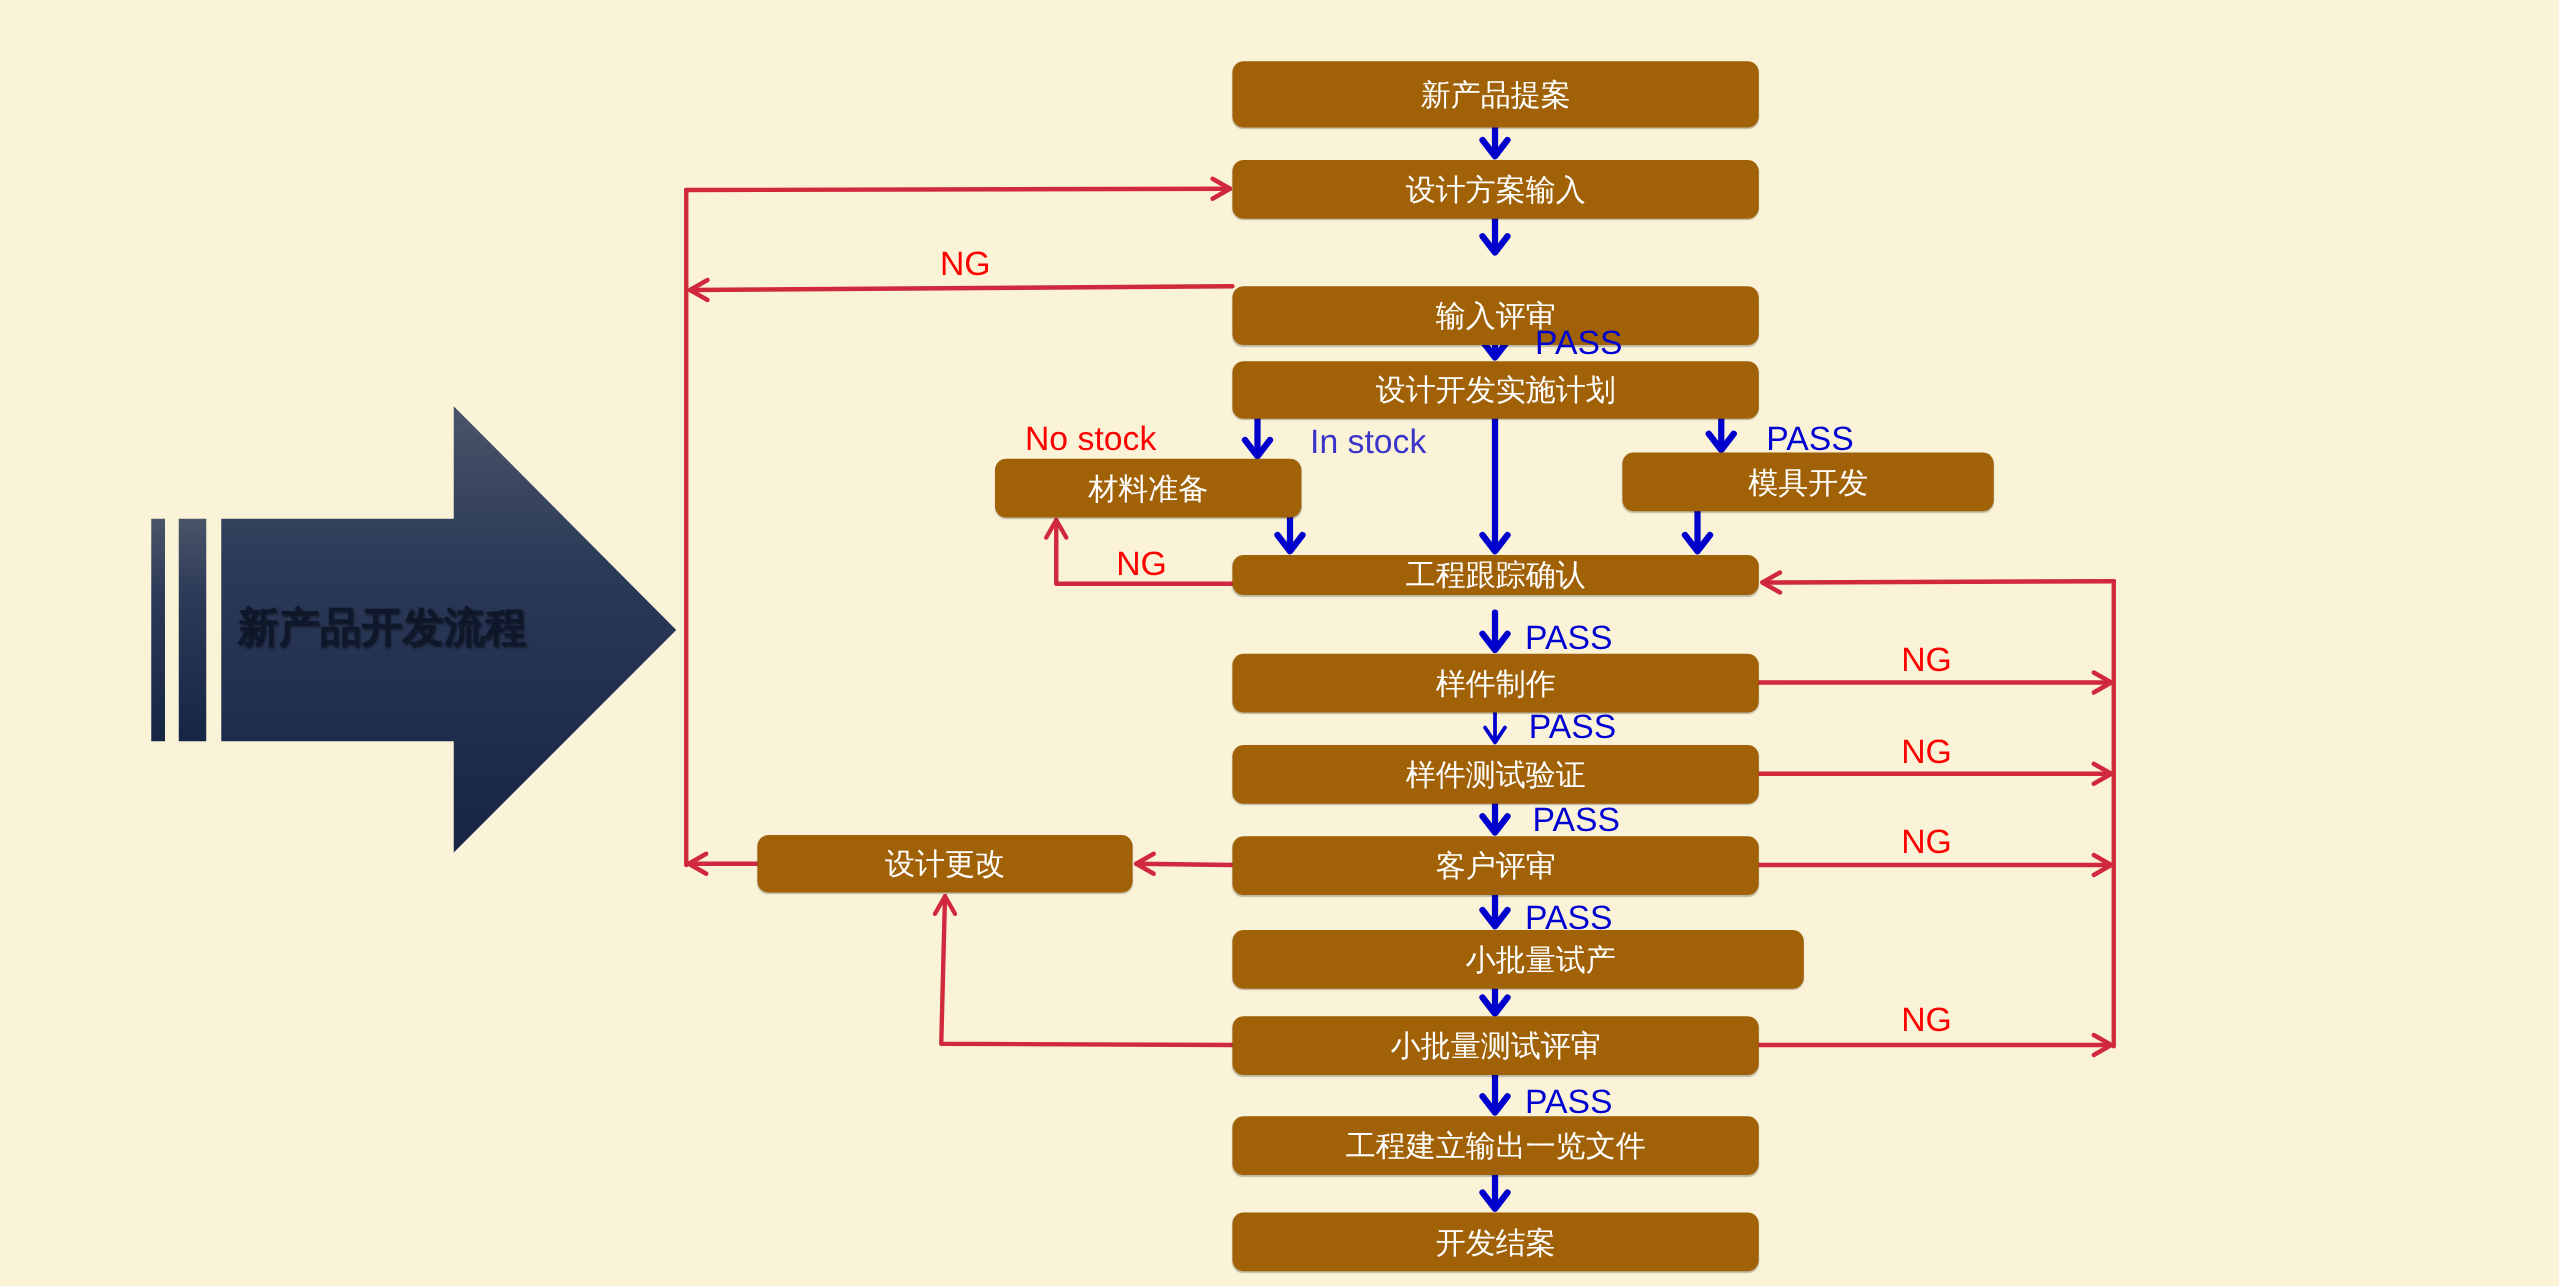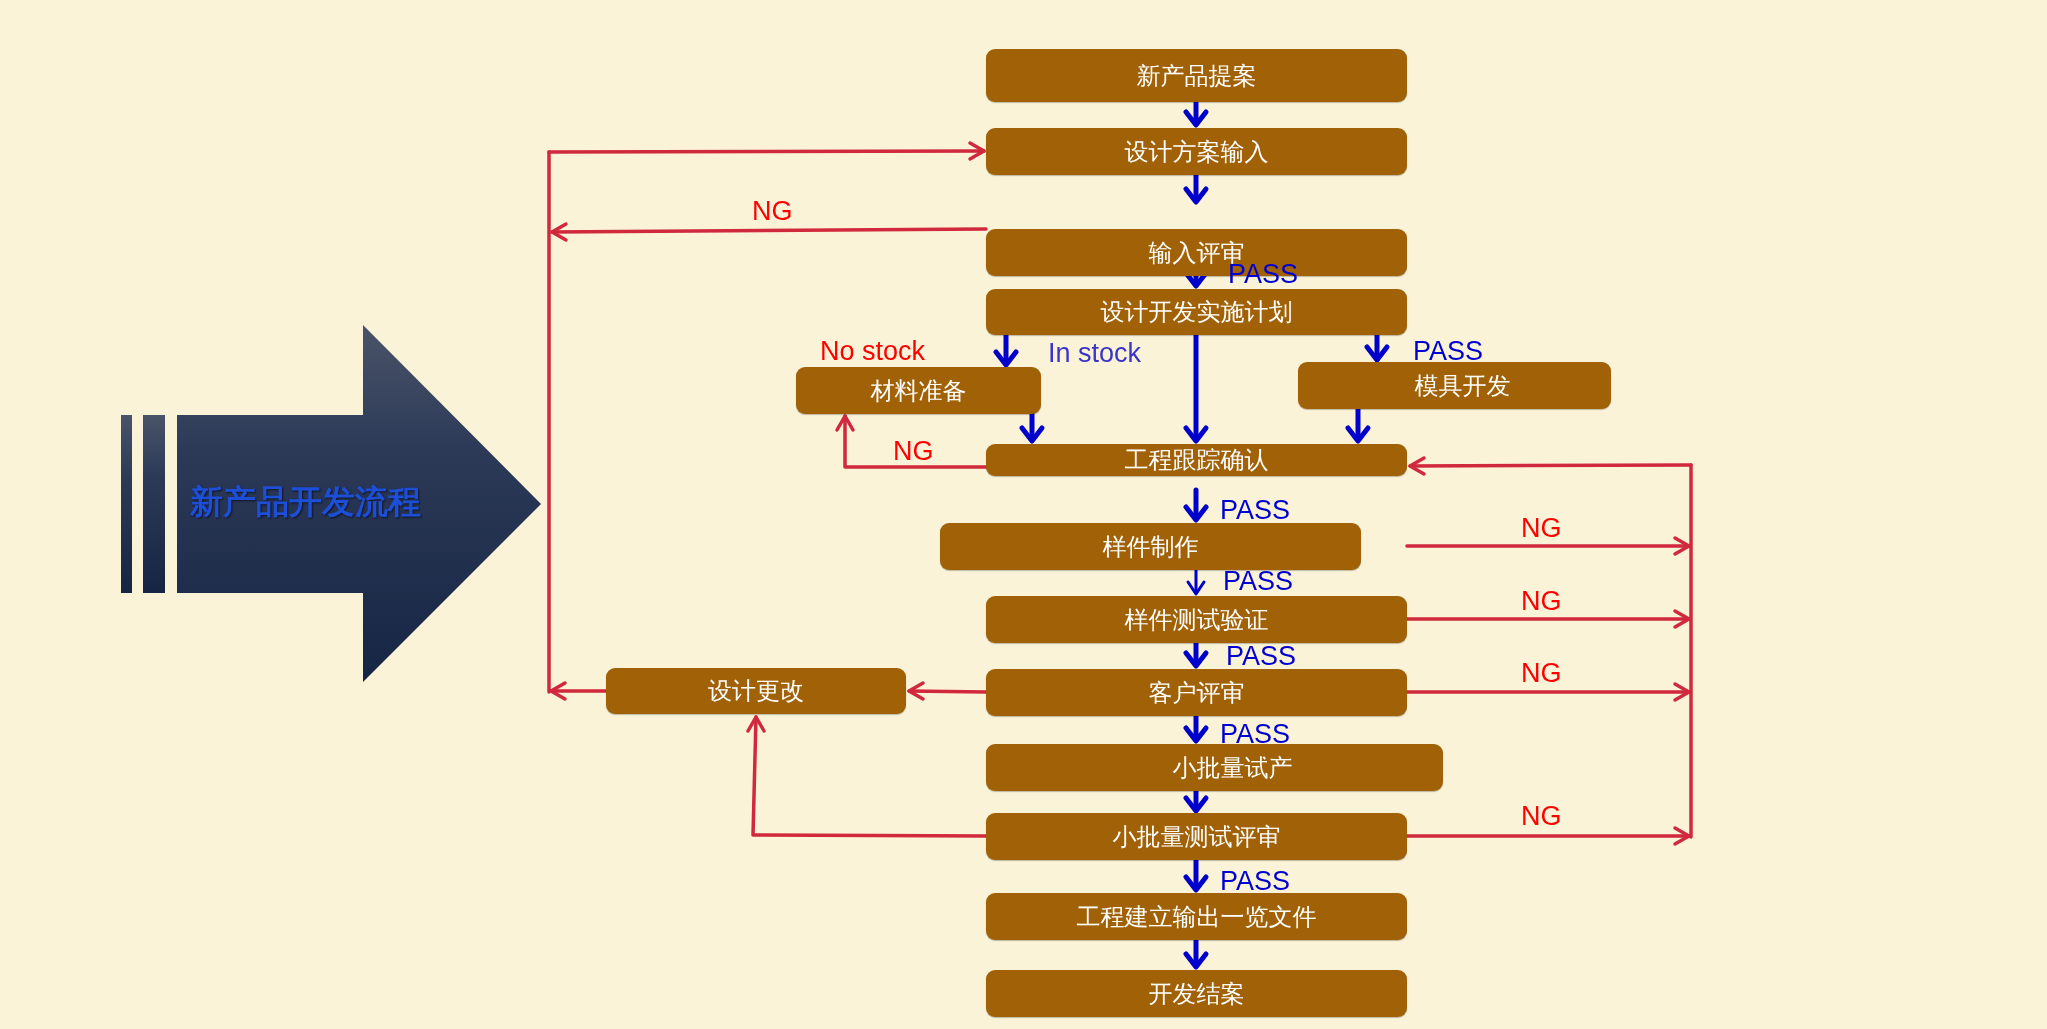--- a/index.html
+++ b/index.html
@@ -6,21 +6,21 @@
   body { width:2047px; height:1029px; background:#fbf3d8; position:relative; overflow:hidden;
          font-family:"DejaVu Sans","Liberation Sans",sans-serif; }
   svg#diagram { position:absolute; left:0; top:0; }
   .node { position:absolute; background:#a16207; border-radius:9px; color:#ffffff;
           display:flex; align-items:center; justify-content:center; font-size:24px;
           box-shadow:0 1px 1px rgba(0,0,0,0.25); }
   .lbl { position:absolute; font-family:"Liberation Sans",sans-serif; font-size:27px; line-height:1; white-space:nowrap; }
   .pass { color:#0000d0; }
   .ng { color:#ff0000; }
   .instock { color:#3a35c8; }
-  .title { position:absolute; left:190px; top:480px; color:#1d4ed8; font-size:33px; font-weight:bold;
+  .title { position:absolute; left:190px; top:480px; color:#0f172a; font-size:33px; font-weight:bold;
            text-shadow:1px 1px 2px rgba(0,0,0,0.6); }
 </style>
 </head>
 <body>
 
 <svg id="diagram" width="2047" height="1029">
   <defs>
     <linearGradient id="arrowGrad" x1="0" y1="0" x2="0" y2="1">
       <stop offset="0" stop-color="#4a5468"></stop>
       <stop offset="0.35" stop-color="#2c3a58"></stop>
@@ -163,27 +163,27 @@
   </div>
 <div class="node" style="left:986px;top:205px;width:421px;height:47px;margin-top:24px;">
     <span>输入评审</span>
   </div>
 <div class="node" style="left:986px;top:289px;width:421px;height:46px;">
     <span>设计开发实施计划</span>
   </div>
 <div class="node" style="left:796px;top:367px;width:245px;height:47px;">
     <span>材料准备</span>
   </div>
-<div class="node" style="left:1298px;top:362px;width:297px;height:47px;padding-left:16px;">
+<div class="node" style="left:1298px;top:362px;width:297px;height:47px;">
     <span>模具开发</span>
   </div>
 <div class="node" style="left:986px;top:444px;width:421px;height:32px;justify-content:center;">
     <span>工程跟踪确认</span>
   </div>
-<div class="node" style="left:940px;top:523px;width:421px;height:47px;">
+<div class="node" style="left:986px;top:523px;width:421px;height:47px;">
     <span>样件制作</span>
   </div>
 <div class="node" style="left:986px;top:596px;width:421px;height:47px;">
     <span>样件测试验证</span>
   </div>
 <div class="node" style="left:986px;top:669px;width:421px;height:47px;">
     <span>客户评审</span>
   </div>
 <div class="node" style="left:606px;top:668px;width:300px;height:46px;">
     <span>设计更改</span>

